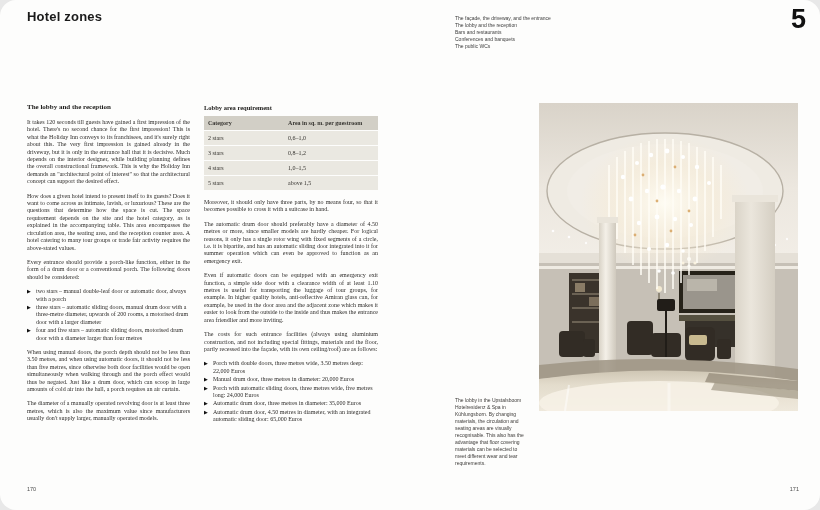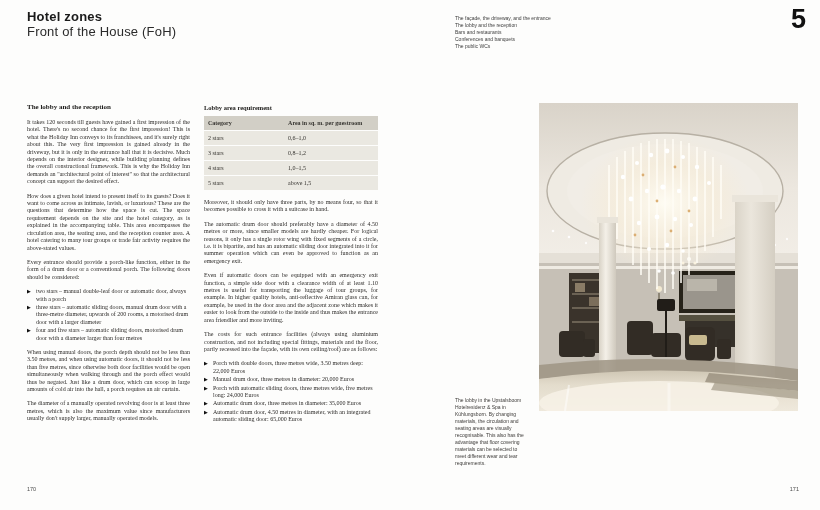--- a/index.html
+++ b/index.html
@@ -1,20 +1,20 @@
 <!DOCTYPE html>
 <html><head>
 <meta charset="utf-8">
 <style>
   * { margin:0; padding:0; box-sizing:border-box; }
   html,body { background:#e8e8e8; }
   body { font-family:"Liberation Serif", serif; }
   .spread {
     position:relative; width:820px; height:510px; background:#fdfdfc;
-    margin:0 auto; overflow:hidden; color:#222;
+    margin:0 auto; overflow:hidden; color:#222;border-radius:16px;
   }
   
   .page-title {
     position:absolute; left:27px; top:9px;
     font-family:"Liberation Sans", sans-serif;
     font-size:13px; font-weight:bold; color:#1a1a1a; letter-spacing:.2px;
   }
   .page-subtitle {
     position:absolute; left:27px; top:24px;
     font-family:"Liberation Sans", sans-serif;
@@ -72,21 +72,20 @@
   }
   .folio-left  { left:27px; }
   .folio-right { right:21px; }
 </style>
 </head>
 <body>
 
 <div class="spread">
 
   <div class="page-title">Hotel zones</div>
-  <div class="page-subtitle">Front of the House (FoH)</div>
 
   <div class="chapter-contents">
     <div>The façade, the driveway, and the entrance</div>
     <div>The lobby and the reception</div>
     <div>Bars and restaurants</div>
     <div>Conferences and banquets</div>
     <div>The public WCs</div>
   </div>
 
   <div class="chapter-number">5</div>

